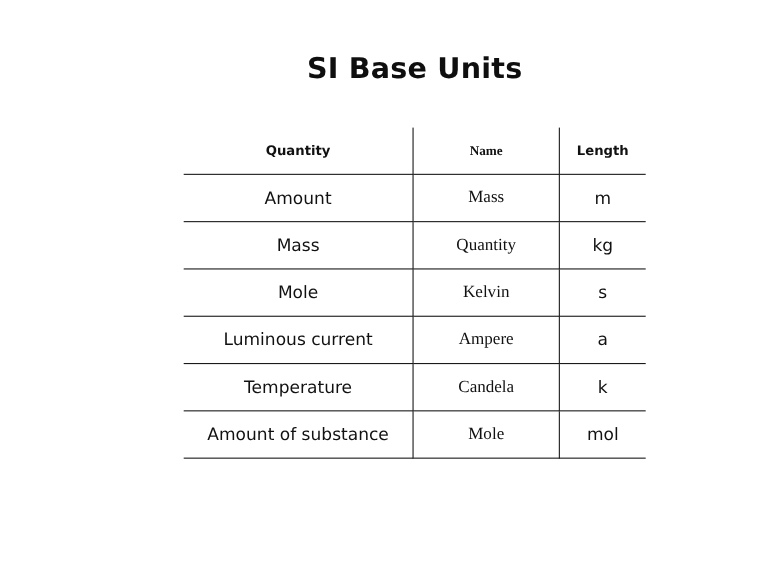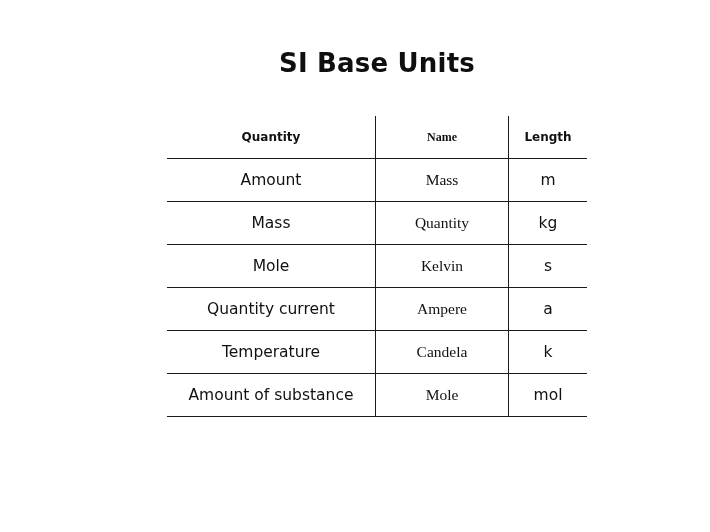--- a/index.html
+++ b/index.html
@@ -134,21 +134,21 @@
           </td>
           <td class="col-name">
             <span class="cell-text">Kelvin</span>
           </td>
           <td class="col-symbol">
             <span class="cell-text">s</span>
           </td>
         </tr>
         <tr>
           <td class="col-quantity">
-            <span class="cell-text">Quantity current</span>
+            <span class="cell-text">Luminous current</span>
           </td>
           <td class="col-name">
             <span class="cell-text">Ampere</span>
           </td>
           <td class="col-symbol">
             <span class="cell-text">a</span>
           </td>
         </tr>
         <tr>
           <td class="col-quantity">

